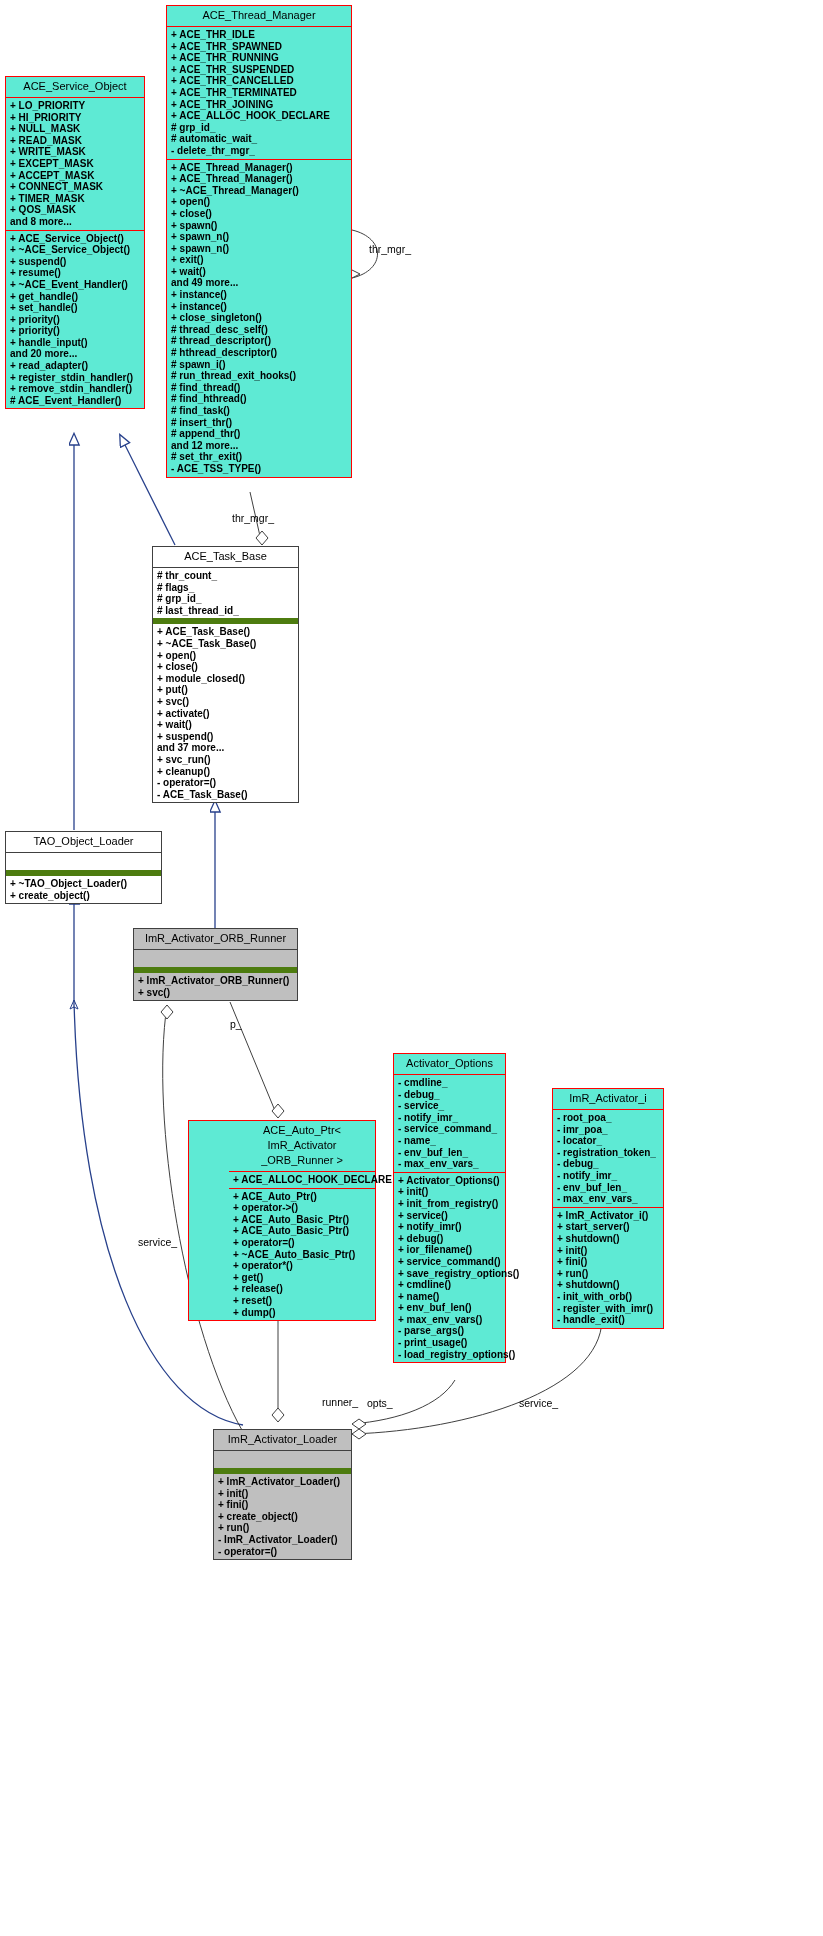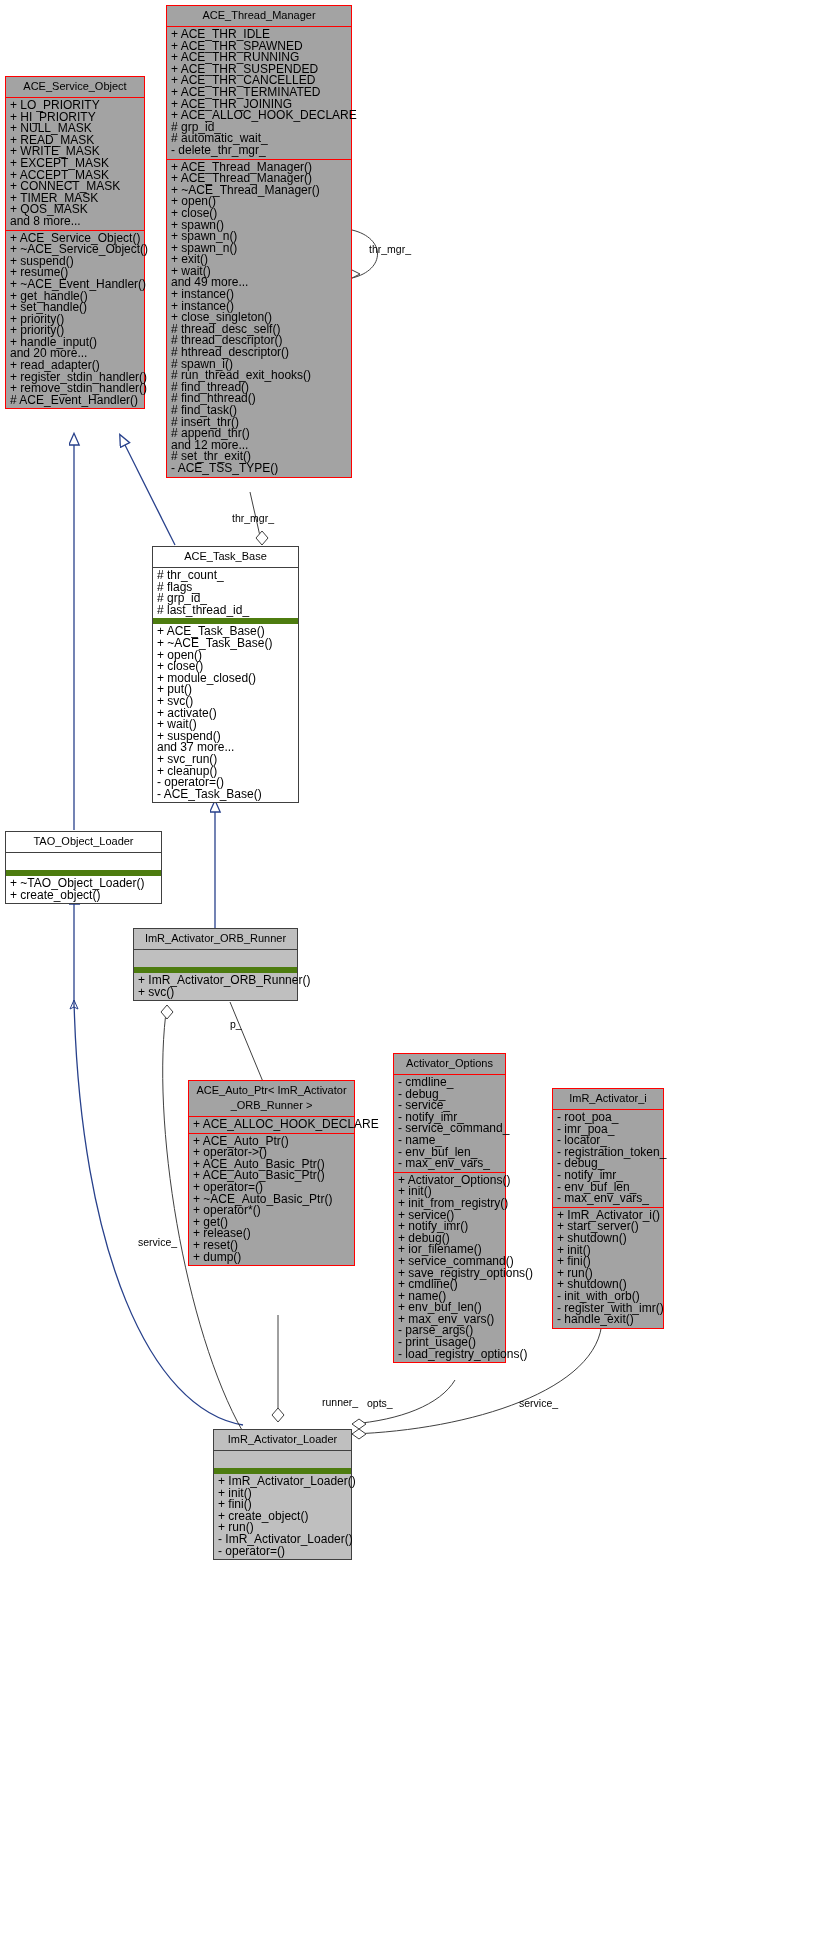--- a/index.html
+++ b/index.html
@@ -23,21 +23,21 @@
   svg.edges {
     position: absolute;
     left: 0; top: 0;
     width: 823px;
     height: 1936px;
     pointer-events: none;
   }
   .node {
     position: absolute;
     box-sizing: border-box;
-    background: #a3a3a3;
+    background: #5eead4;
     border: 1px solid #ff0000;
     z-index: 5;
   }
   .node.grey {
     background: #bfbfbf;
     border: 1px solid #404040;
   }
   .node.plain {
     background: #ffffff;
     border: 1px solid #404040;
@@ -46,24 +46,25 @@
     text-align: center;
     font-size: 11px;
     line-height: 15px;
     padding: 2px 4px 3px 4px;
     color: #000000;
     white-space: pre-line;
   }
   .node.red-head .title { border-bottom: 1px solid #ff0000; }
   .node.dark-head .title { border-bottom: 1px solid #404040; }
   .node .compartment {
-    font-size: 12px;
+    font-size: 10px;
     line-height: 11.6px;
     padding: 2px 3px 2px 4px;
     color: #000000;
+    font-weight: bold;
   }
   .node.red-head .compartment.sep { border-top: 1px solid #ff0000; }
   .node.dark-head .compartment.sep { border-top: 6px solid #4d7c0f; }
   .node .compartment div {
     white-space: nowrap;
     overflow: visible;
   }
   .node .compartment.empty { min-height: 13px; }
   .edge-label {
     position: absolute;
@@ -239,21 +240,21 @@
 
   <div class="node grey dark-head" style="left:133px; top:928px; width:165px;">
     <div class="title">ImR_Activator_ORB_Runner</div>
     <div class="compartment empty"></div>
     <div class="compartment sep">
         <div>+ ImR_Activator_ORB_Runner()</div>
         <div>+ svc()</div>
       </div>
   </div>
 
-  <div class="node red-head" style="left:188px; top:1080px; width:167px;">
+  <div class="node red-head" style="left:188px; top:1120px; width:188px;padding-left:40px;">
     <div class="title">ACE_Auto_Ptr&lt; ImR_Activator
 _ORB_Runner &gt;</div>
     <div class="compartment redtext">
         <div>+ ACE_ALLOC_HOOK_DECLARE</div>
       </div>
     <div class="compartment sep redtext">
         <div>+ ACE_Auto_Ptr()</div>
         <div>+ operator-&gt;()</div>
         <div>+ ACE_Auto_Basic_Ptr()</div>
         <div>+ ACE_Auto_Basic_Ptr()</div>

